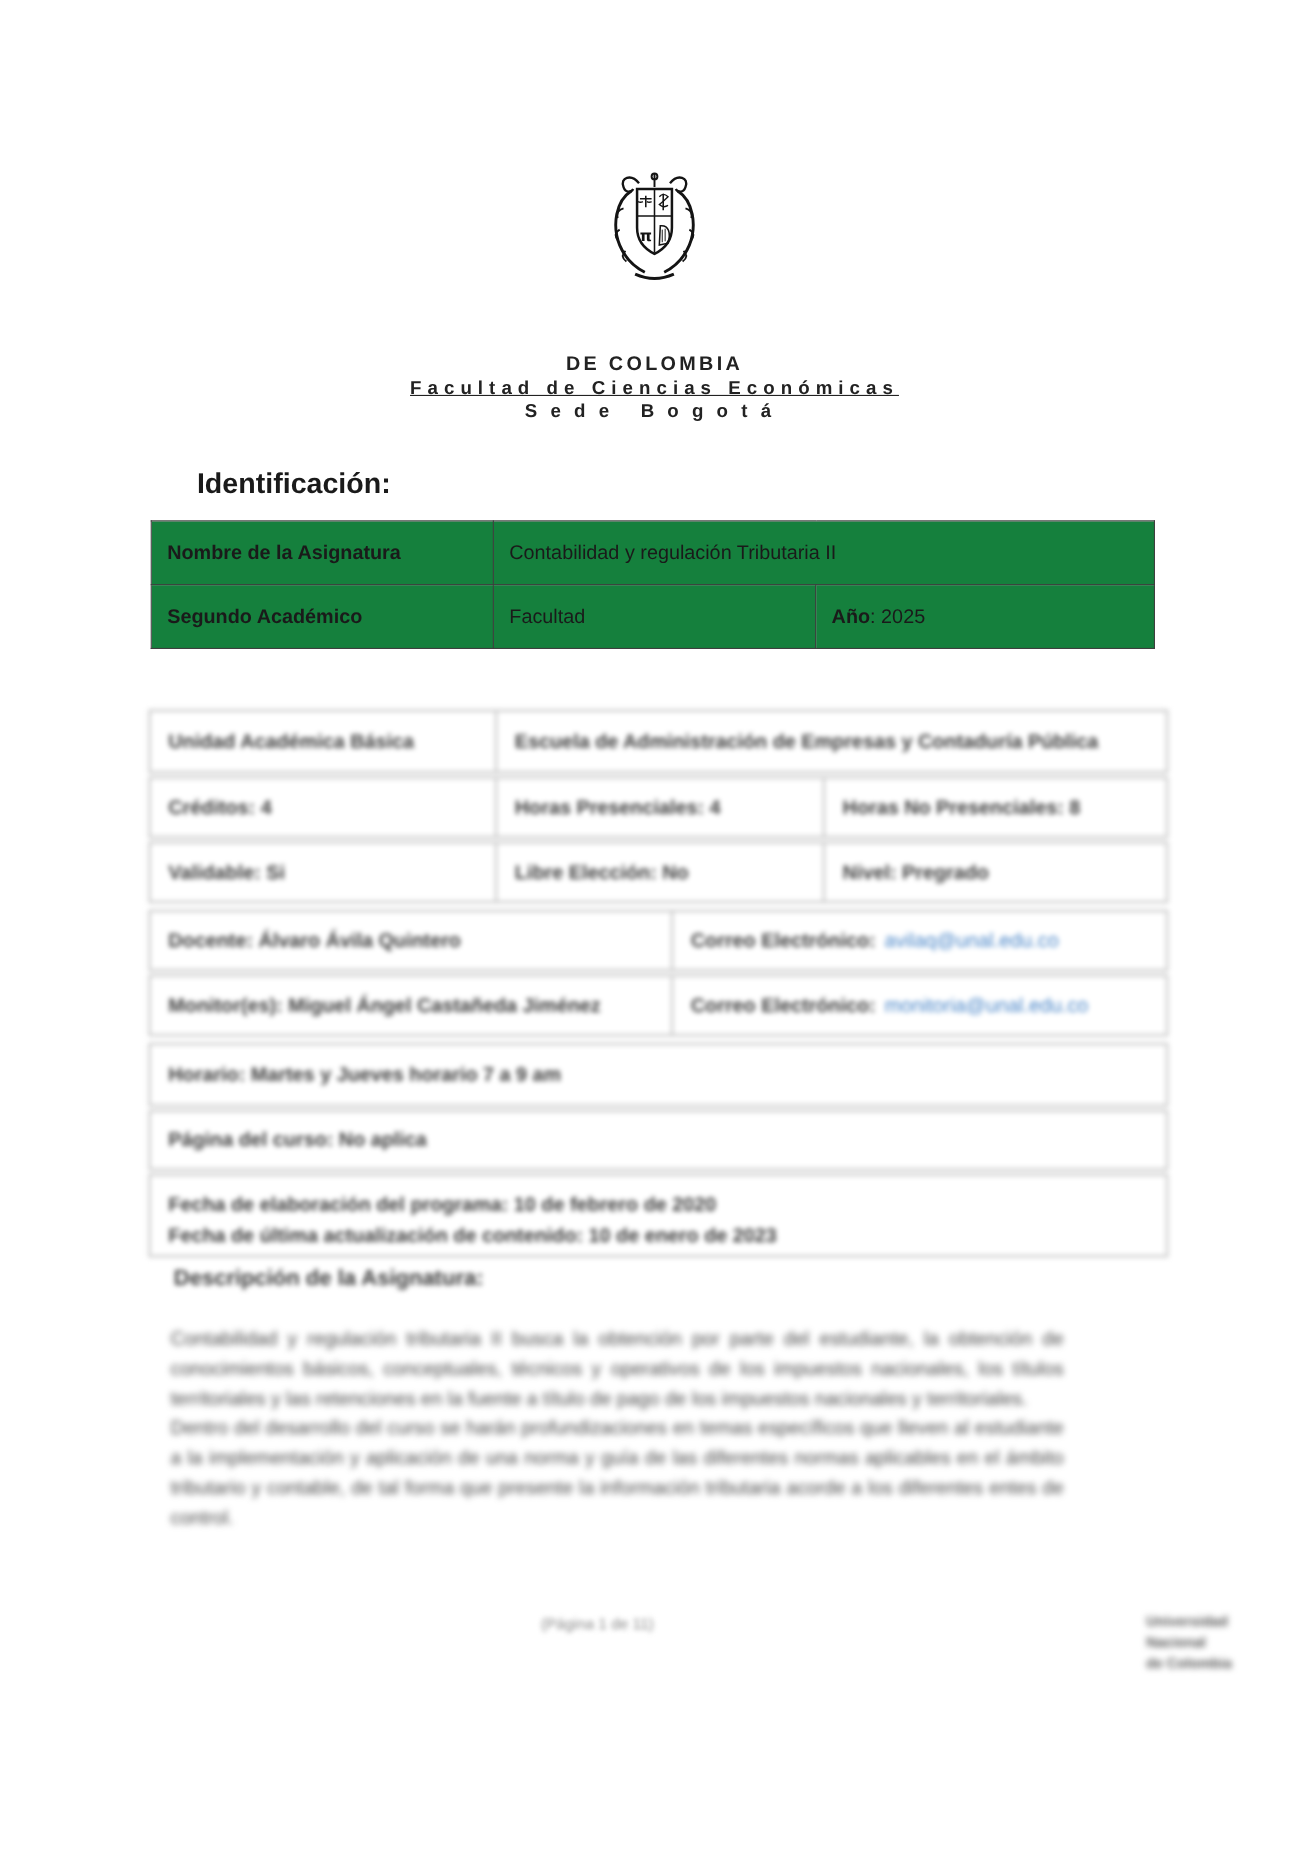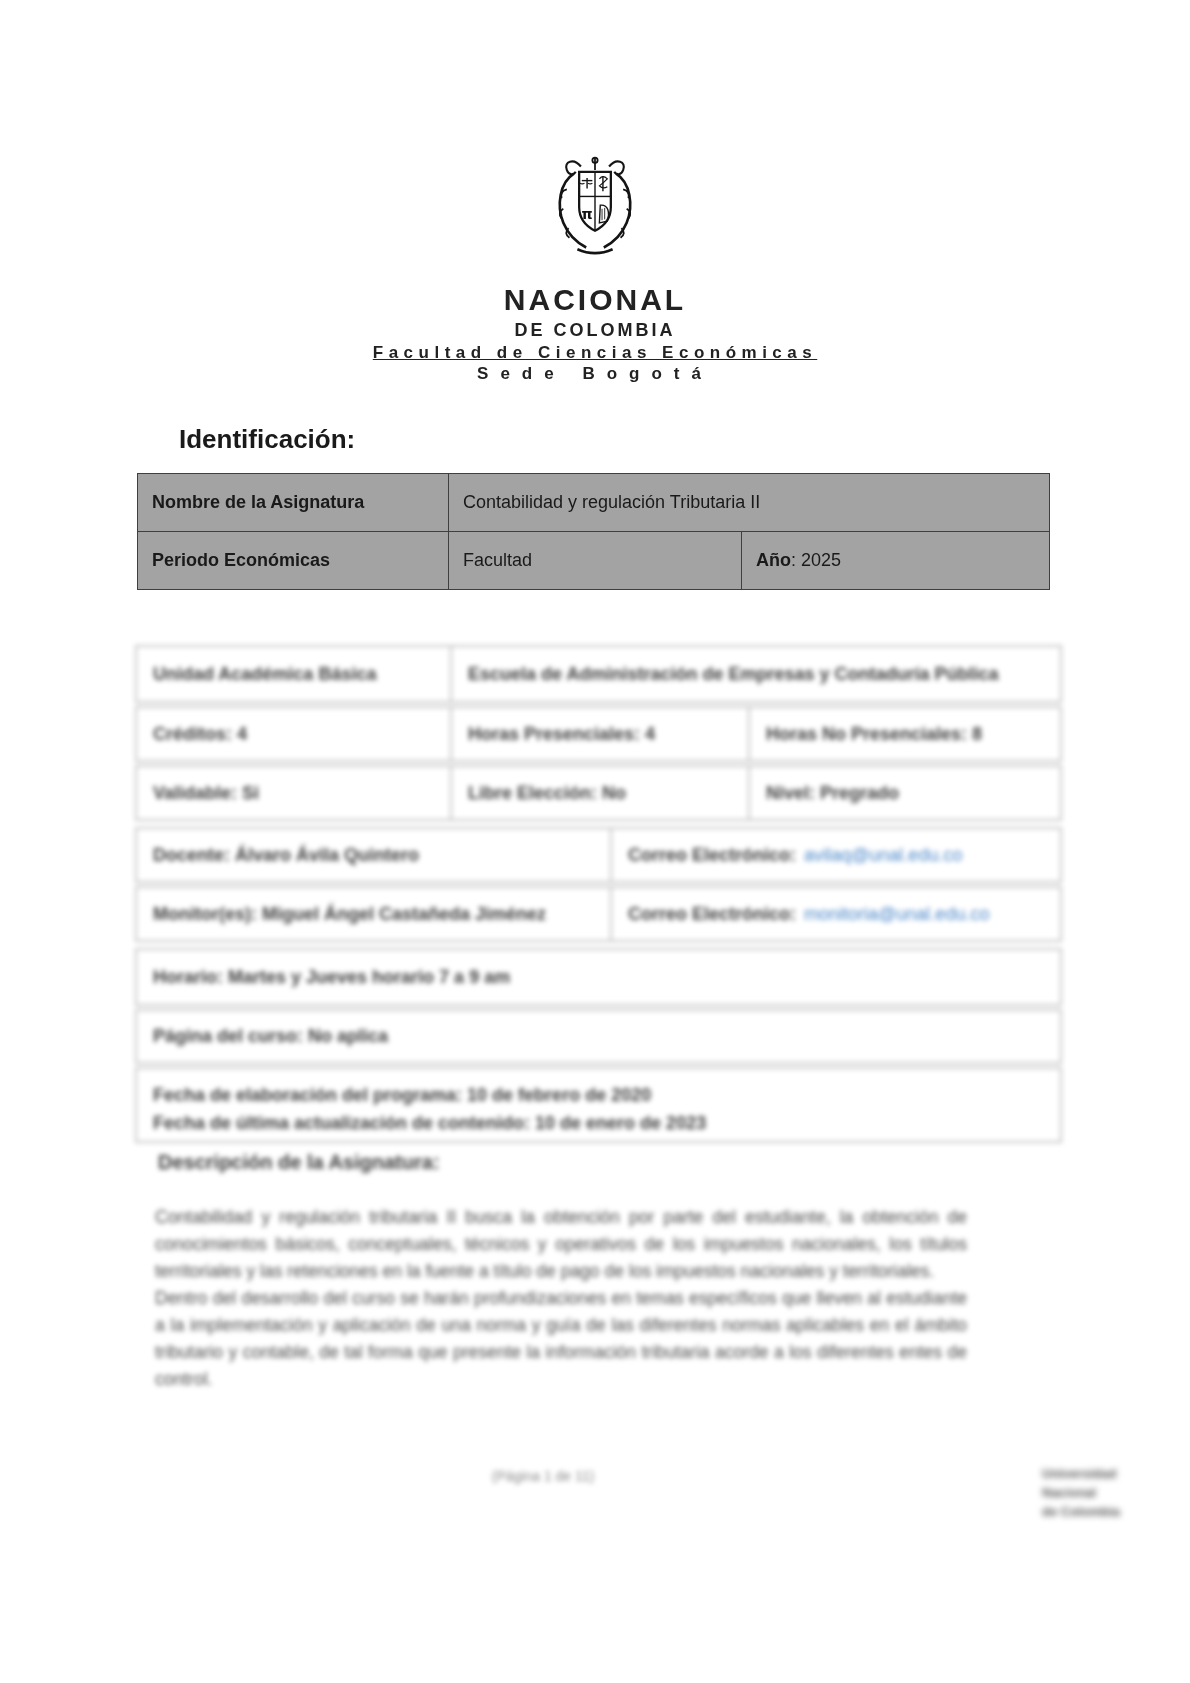--- a/index.html
+++ b/index.html
@@ -19,21 +19,21 @@
   .uni3 { top:320px; font-size:18px; letter-spacing:3px; }
   .fac  { top:343px; font-size:17px; letter-spacing:5.5px;text-decoration:underline; }
   .camp { top:364px; font-size:17px; letter-spacing:12px; }
 
   .h-ident { left:179px; top:424px; font-size:26px; font-weight:bold; }
 
   
   table.ident { position:absolute; left:137px; top:473px; width:912px;
     border-collapse:collapse; table-layout:fixed; }
   table.ident td { border:1px solid #3f3f3f; height:58px; padding:0 6px 0 14px;
-    vertical-align:middle; font-size:18px; background:#a3a3a3; }
+    vertical-align:middle; font-size:18px; background:#15803d; }
   td.lbl { font-weight:bold; }
   .pre { white-space:pre; }
 
   
   .bcard { position:absolute; left:135px; top:645px; width:927px;
     filter:blur(2.6px); }
   .brow { position:relative; background:#fff; border:2px solid #c4c4c4;
     margin-top:3px; }
   .brow:first-child { margin-top:0; }
   .bcell { position:absolute; top:0; bottom:0; display:flex; align-items:center;
@@ -83,40 +83,39 @@
     <line class="ln" x1="35" y1="30" x2="47" y2="30" stroke-width="1.6"></line>
     <path class="ln" d="M33,33 a4,3 0 0 0 5,0 M42,33 a4,3 0 0 0 5,0" stroke-width="1.4"></path>
     <line class="ln" x1="59" y1="25" x2="59" y2="42" stroke-width="1.6"></line>
     <path class="ln" d="M55,28 q4,-5 9,0 q-5,5 -9,8 q4,4 9,1" stroke-width="1.4"></path>
     <text x="41" y="74" font-size="16" font-weight="bold" text-anchor="middle" font-family="DejaVu Sans, sans-serif" fill="#141414">π</text>
     <path class="ln" d="M56,58 c9,-1 11,8 8,18 l-9,2 z" stroke-width="1.6"></path>
     <line class="ln" x1="58" y1="62" x2="58" y2="75" stroke-width="1"></line>
     <line class="ln" x1="61" y1="61" x2="61" y2="74" stroke-width="1"></line>
   </svg>
 
-  <div class="abs ctr uni2">NACIONAL</div>
   <div class="abs ctr uni3">DE COLOMBIA</div>
   <div class="abs ctr fac">Facultad de Ciencias Económicas</div>
   <div class="abs ctr camp">Sede Bogotá</div>
 
   <div class="abs h-ident">Identificación:</div>
 
   <table class="ident">
     <colgroup>
         <col style="width:311px">
         <col style="width:293px">
         <col style="width:308px">
       </colgroup>
     <tbody>
         <tr>
       <td class="lbl">Nombre de la Asignatura</td>
       <td colspan="2">Contabilidad y regulación Tributaria II</td>
     </tr>
     <tr>
-      <td class="lbl">Periodo Económicas</td>
+      <td class="lbl">Segundo Académico</td>
       <td>Facultad</td>
       <td><strong>Año</strong><span>: 2025</span></td>
     </tr>
   </tbody>
     </table>
 
   <div class="bcard">
     <div class="brow" style="height:58px;">
       <div class="bcell" style="left:0; width:313px;">Unidad Académica Básica</div>
       <div class="bcell bsep" style="left:313px; right:0;">Escuela de Administración de Empresas y Contaduría Pública</div>

